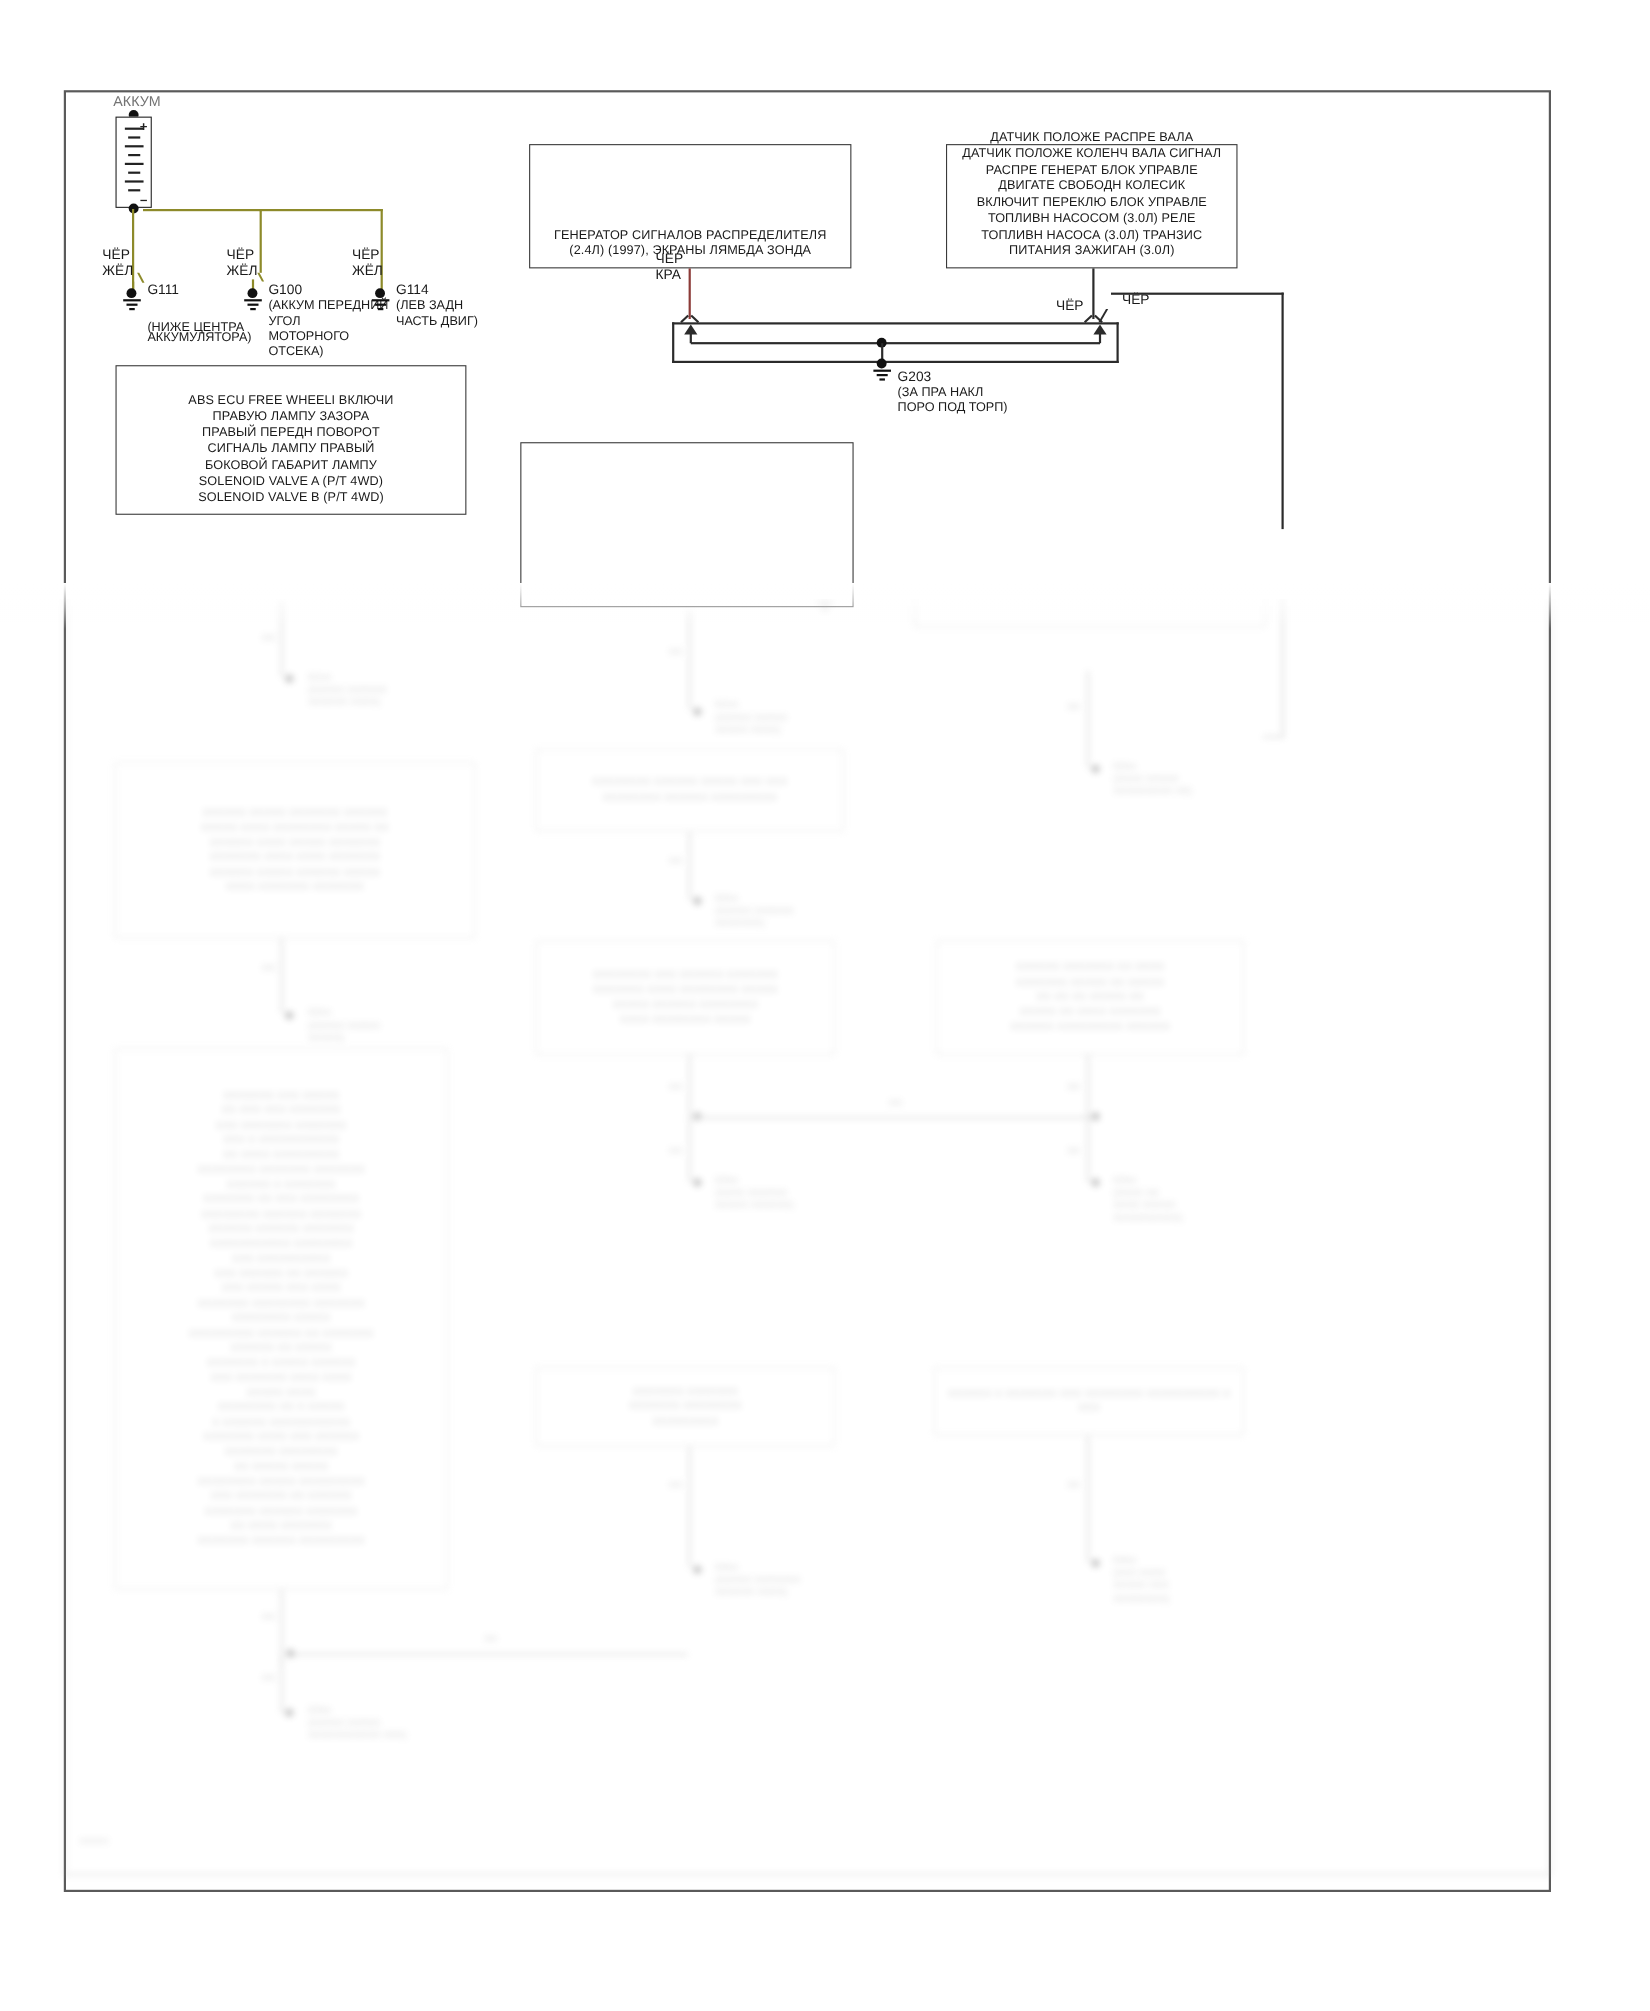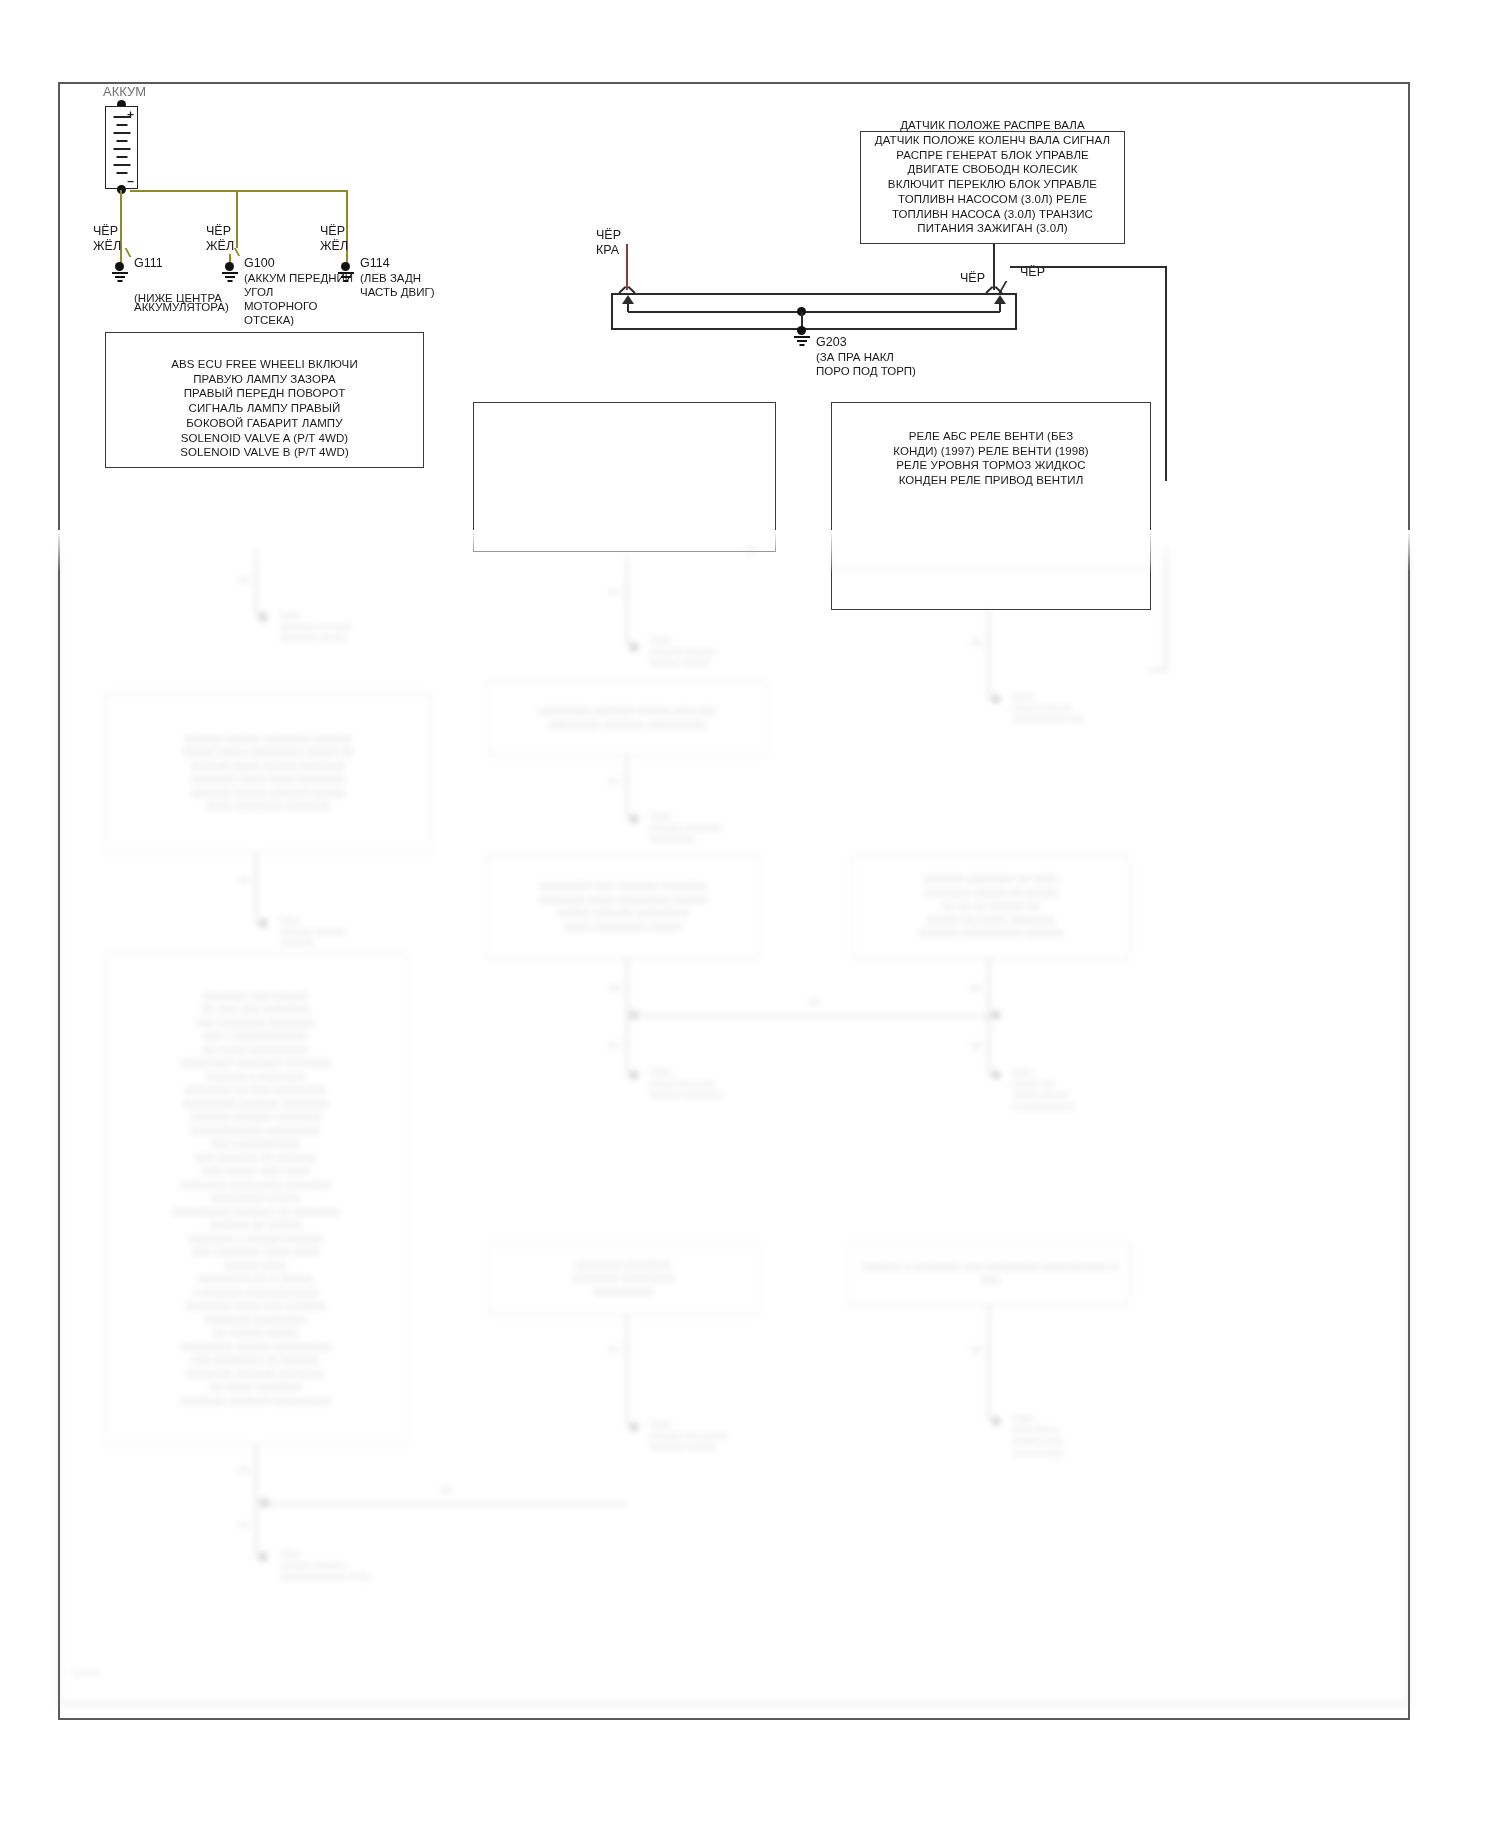--- a/index.html
+++ b/index.html
@@ -211,20 +211,26 @@
   <div class="dot" style="left:341px; top:262px;"></div>
   <div class="gnd" style="left:337px; top:272px; width:18px; height:12px;">
     <i class="g1"></i>
       <i class="g2"></i>
       <i class="g3"></i>
   </div>
   <div class="lbl" style="left:360px; top:256px;">G114</div>
   <div class="lbl small" style="left:360px; top:271px;">(ЛЕВ ЗАДН</div>
   <div class="lbl small" style="left:360px; top:285px;">ЧАСТЬ ДВИГ)</div>
 
+  <div class="dbox" style="left:481px; top:131px; width:293px; height:113px;">
+    <div class="lines">
+      <div>ГЕНЕРАТОР СИГНАЛОВ РАСПРЕДЕЛИТЕЛЯ</div>
+      <div>(2.4Л) (1997), ЭКРАНЫ ЛЯМБДА ЗОНДА</div>
+    </div>
+  </div>
 
   <div class="w wv wire-red" style="left:626px; top:244px; height:46px;"></div>
   <div class="lbl" style="left:596px; top:228px;">ЧЁР</div>
   <div class="lbl" style="left:596px; top:243px;">КРА</div>
   <div class="arrow-open" style="left:620px; top:287px;"></div>
 
   <div class="dbox" style="left:860px; top:131px; width:265px; height:113px;">
     <div class="lines">
       <div>ДАТЧИК ПОЛОЖЕ РАСПРЕ ВАЛА</div>
       <div>ДАТЧИК ПОЛОЖЕ КОЛЕНЧ ВАЛА СИГНАЛ</div>
@@ -275,28 +281,20 @@
       <div>ПРАВЫЙ ПЕРЕДН ПОВОРОТ</div>
       <div>СИГНАЛЬ ЛАМПУ ПРАВЫЙ</div>
       <div>БОКОВОЙ ГАБАРИТ ЛАМПУ</div>
       <div>SOLENOID VALVE A (P/T 4WD)</div>
       <div>SOLENOID VALVE B (P/T 4WD)</div>
     </div>
   </div>
 
   <div class="dbox" style="left:473px; top:402px; width:303px; height:150px;"></div>
 
-  <div class="dbox" style="left:831px; top:402px; width:320px; height:208px; align-items:flex-start; padding-top:26px;">
-    <div class="lines">
-      <div>РЕЛЕ АБС РЕЛЕ ВЕНТИ (БЕЗ</div>
-      <div>КОНДИ) (1997) РЕЛЕ ВЕНТИ (1998)</div>
-      <div>РЕЛЕ УРОВНЯ ТОРМОЗ ЖИДКОС</div>
-      <div>КОНДЕН РЕЛЕ ПРИВОД ВЕНТИЛ</div>
-    </div>
-  </div>
 
   <div id="faded">
     <div class="inner">
 
       <div class="fw fwv" style="left:255px; top:0px; height:70px;"></div>
       <div class="flbl" style="left:238px; top:30px;">XX</div>
       <div class="fdot" style="left:259px; top:68px;"></div>
       <div class="fgnd" style="left:255px; top:78px; width:16px; height:10px;">
           <i class="g1"></i>
           <i class="g2"></i>

